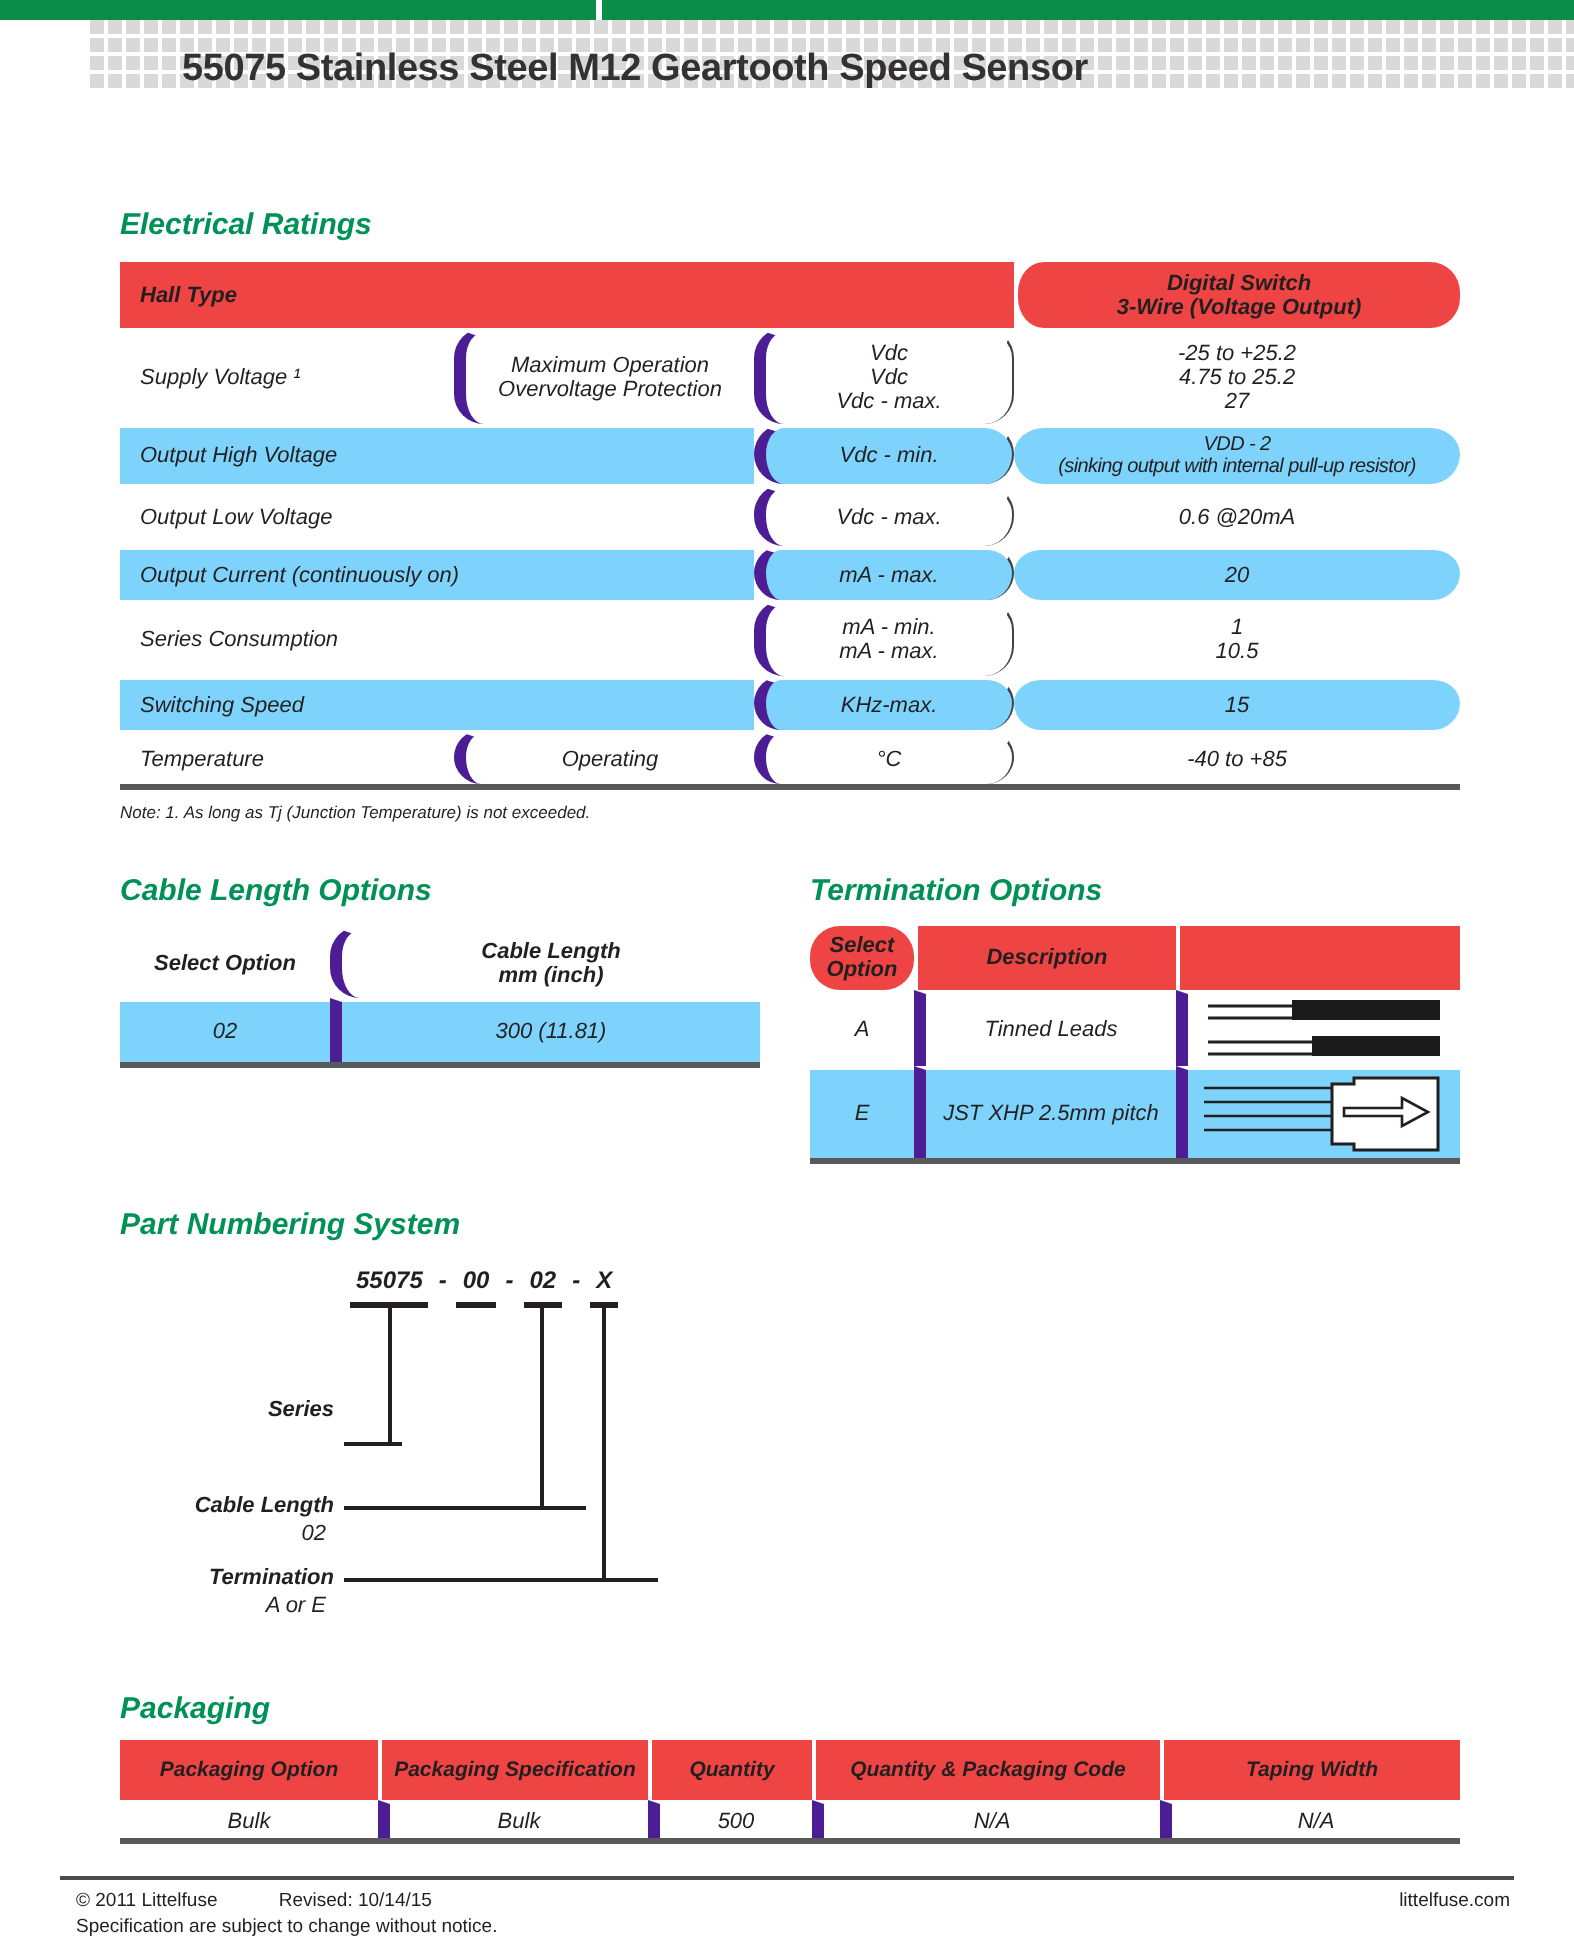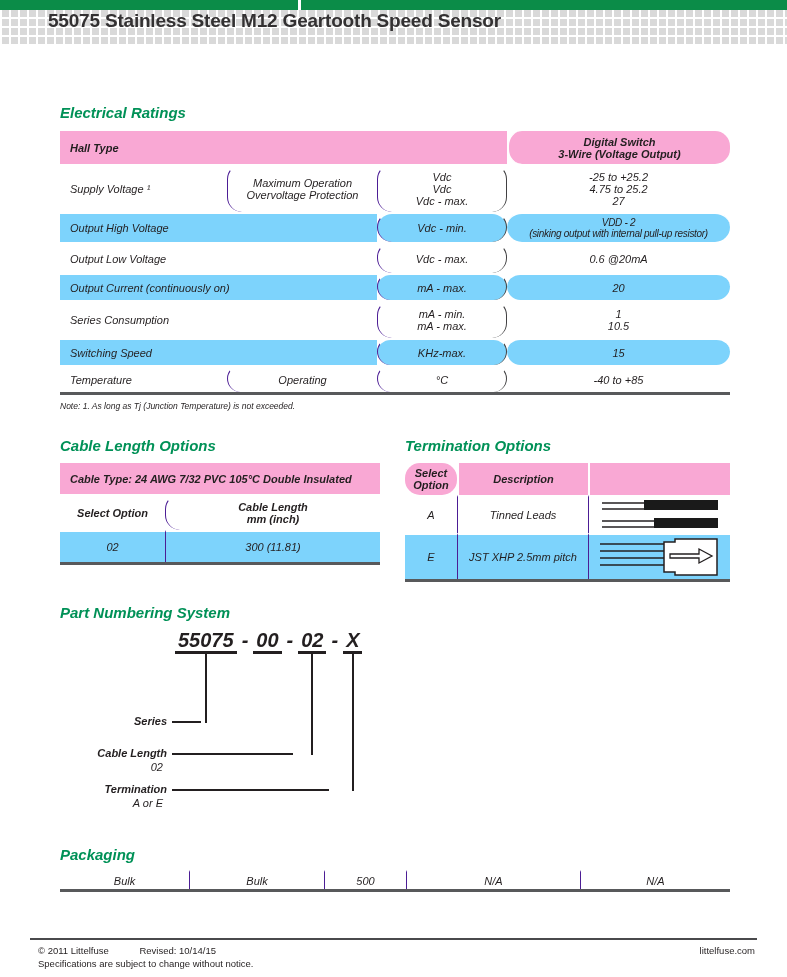--- a/index.html
+++ b/index.html
@@ -11,37 +11,37 @@
   }
   
   .topbar { height: 10px; background: #0b8c48; position: relative; }
   .topbar-notch { position: absolute; left: 298px; top: 0; width: 3px; height: 10px; background: #fff; }
   .titleband {
     height: 36px;
     background-color: #d9d9d9;
     background-image:
       repeating-linear-gradient(90deg, #ffffff 0 2px, rgba(0,0,0,0) 2px 9px),
       repeating-linear-gradient(0deg,  #ffffff 0 2px, rgba(0,0,0,0) 2px 9px);
-    display: flex; align-items: flex-start; padding-left: 48px;
+    display: flex; align-items: flex-end; padding-left: 48px; margin-left: 43px;
   }
   .doc-title { font-size: 19px; font-weight: bold; color: #333132; letter-spacing: -0.2px; }
 
   
   .content { margin-left: 60px; width: 670px; font-style: italic; }
   h2.section { color: #009157; font-size: 15px; font-weight: bold; }
   .rule { height: 3px; background: #58595b; }
 
   
   table { border-collapse: separate; border-spacing: 0; table-layout: fixed; width: 100%; }
   td, th { font-size: 11px; vertical-align: middle; text-align: center; padding: 2px 4px; font-weight: normal; }
-  .hdr { background: #f9a8d4; font-weight: bold; margin-left: 11px; }
+  .hdr { background: #ef4444; font-weight: bold; margin-left: 11px; }
   .tint { background: #7dd3fc; }
   .pre { white-space: pre-line; border-radius: 15px; }
   .lbl { text-align: left; padding-left: 10px; }
-  .dl { border-left: 1px solid #4c1d95; }
+  .dl { border-left: 6px solid #4c1d95; }
   .dr { border-right: 1px solid #414042; }
   .wgap { border-left: 2px solid #fff; }
   tr.gap td, tr.gap th { border-top: 2px solid #fff; }
   .tight { font-size: 10px; letter-spacing: -0.3px; }
 
   
   .elec-wrap { margin-top: 10px; }
   .sec-electrical h2 { margin-top: 58px; }
   .note { margin-top: 6px; font-size: 8.5px; }
 
@@ -49,34 +49,34 @@
   .two-col { display: flex; gap: 25px; margin-top: 26px; }
   .col-cable { width: 320px; }
   .col-term { width: 325px; }
   .two-col h2 { margin-bottom: 9px; }
   .term-img-cell { padding: 2px 2px; }
   .term-img-cell svg { display: block; margin: 0 auto; }
 
   
   .sec-pn h2 { margin-top: 22px; }
   .pn-diagram { position: relative; height: 195px; width: 420px; margin-left: -5px; margin-top: 6px; }
-  .pn-number { position: absolute; left: 120px; top: 2px; font-size: 20px; font-weight: bold; line-height: 22px; white-space: nowrap; }
+  .pn-number { position: absolute; left: 120px; top: 2px; font-size: 12px; font-weight: bold; line-height: 22px; white-space: nowrap; }
   .pn-group { display: inline-block; border-bottom: 3px solid #231f20; padding: 0 3px; position: relative; }
   .pn-sep { display: inline-block; margin: 0 5px; }
   .drop { position: absolute; left: 50%; margin-left: -1px; top: calc(100% + 3px); width: 2px; background: #231f20; display: block; }
   .drop-series { height: 69px; }
   .drop-cable { height: 101px; }
   .drop-term { height: 137px; }
   .pn-h { position: absolute; height: 2px; background: #231f20; left: 117px; }
   .pn-h1 { top: 94px; width: 29px; }
   .pn-h2 { top: 126px; width: 121px; }
   .pn-h3 { top: 162px; width: 157px; }
   .pn-label { position: absolute; left: 0; width: 112px; text-align: right; font-weight: bold; font-size: 11px; }
   .pn-sub { position: absolute; left: 0; width: 112px; text-align: right; font-size: 11px; padding-right: 4px; }
-  .pn-label-series { top: 88px; }
+  .pn-label-series { top: 72px; }
   .pn-label-cable { top: 120px; }
   .pn-sub-cable { top: 134px; }
   .pn-label-term { top: 156px; }
   .pn-sub-term { top: 170px; }
 
   
   .sec-pack h2 { margin-top: 24px; margin-bottom: 7px; }
   .pack-table td { height: 19px; }
   .pack-table .hdr { font-size: 10.5px; }
 
@@ -172,23 +172,20 @@
 
   <div class="two-col">
     <section class="col-cable">
       <h2 class="section">Cable Length Options</h2>
       <table>
         <colgroup>
             <col style="width:105px">
             <col style="width:215px">
           </colgroup>
         <tbody>
-            <tr>
-          <th class="hdr lbl" colspan="2" style="height:31px">Cable Type: 24 AWG 7/32 PVC 105°C Double Insulated</th>
-        </tr>
         <tr class="gap">
           <th style="height:36px; font-weight:bold">Select Option</th>
           <th class="pre dl" style="font-weight:bold">Cable Length
 mm (inch)</th>
         </tr>
         <tr class="gap">
           <td class="tint" style="height:32px">02</td>
           <td class="tint dl">300 (11.81)</td>
         </tr>
       </tbody>
@@ -270,20 +267,27 @@
     <h2 class="section">Packaging</h2>
     <table class="pack-table">
       <colgroup>
           <col style="width:129px">
           <col style="width:135px">
           <col style="width:82px">
           <col style="width:174px">
           <col style="width:150px">
         </colgroup>
       <tbody>
+          <tr>
+        <th class="hdr" style="height:30px">Packaging Option</th>
+        <th class="hdr wgap">Packaging Specification</th>
+        <th class="hdr wgap">Quantity</th>
+        <th class="hdr wgap">Quantity &amp; Packaging Code</th>
+        <th class="hdr wgap">Taping Width</th>
+      </tr>
       <tr class="gap">
         <td>Bulk</td>
         <td class="dl">Bulk</td>
         <td class="dl">500</td>
         <td class="dl">N/A</td>
         <td class="dl">N/A</td>
       </tr>
     </tbody>
       </table>
     <div class="rule"></div>
@@ -293,14 +297,14 @@
 
 <footer class="footer">
   <div class="footer-rule"></div>
   <div class="footer-row">
     <div class="footer-left">
       <span>© 2011 Littelfuse</span>
       <span>Revised: 10/14/15</span>
     </div>
     <a href="#">littelfuse.com</a>
   </div>
-  <div class="disclaimer">Specifications are subject to change without notice.</div>
+  <div class="disclaimer">Specification are subject to change without notice.</div>
 </footer>
 
 </body></html>

